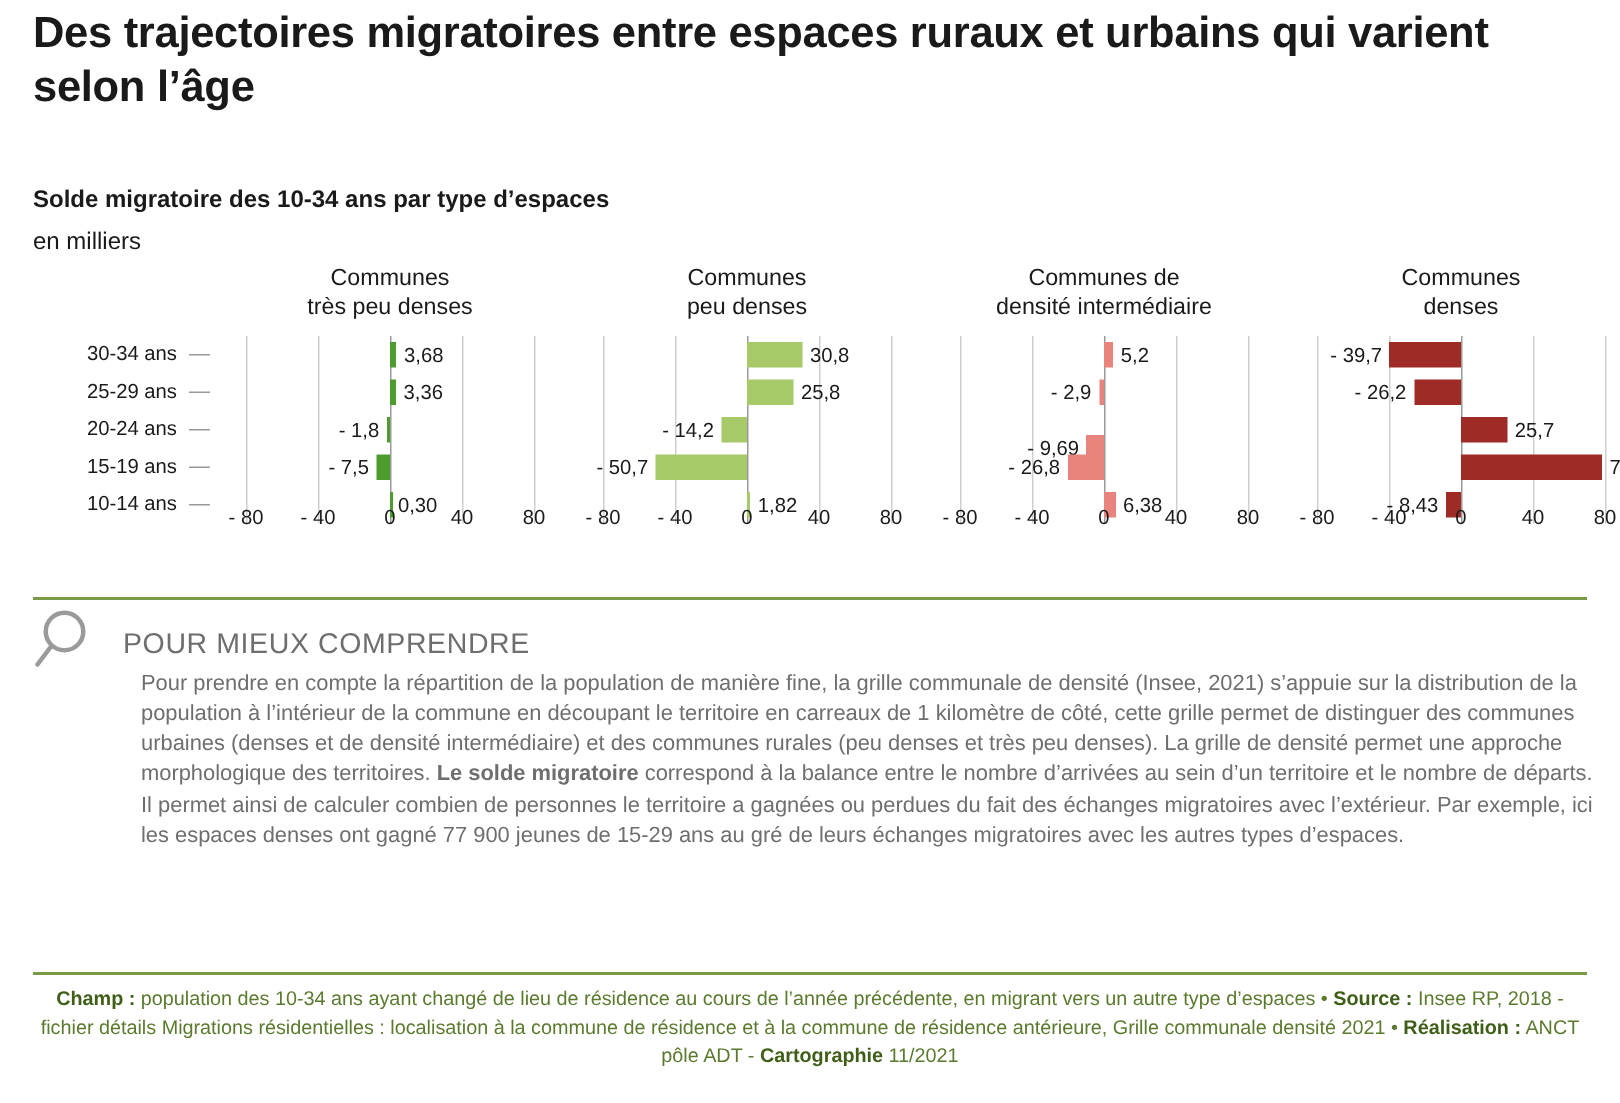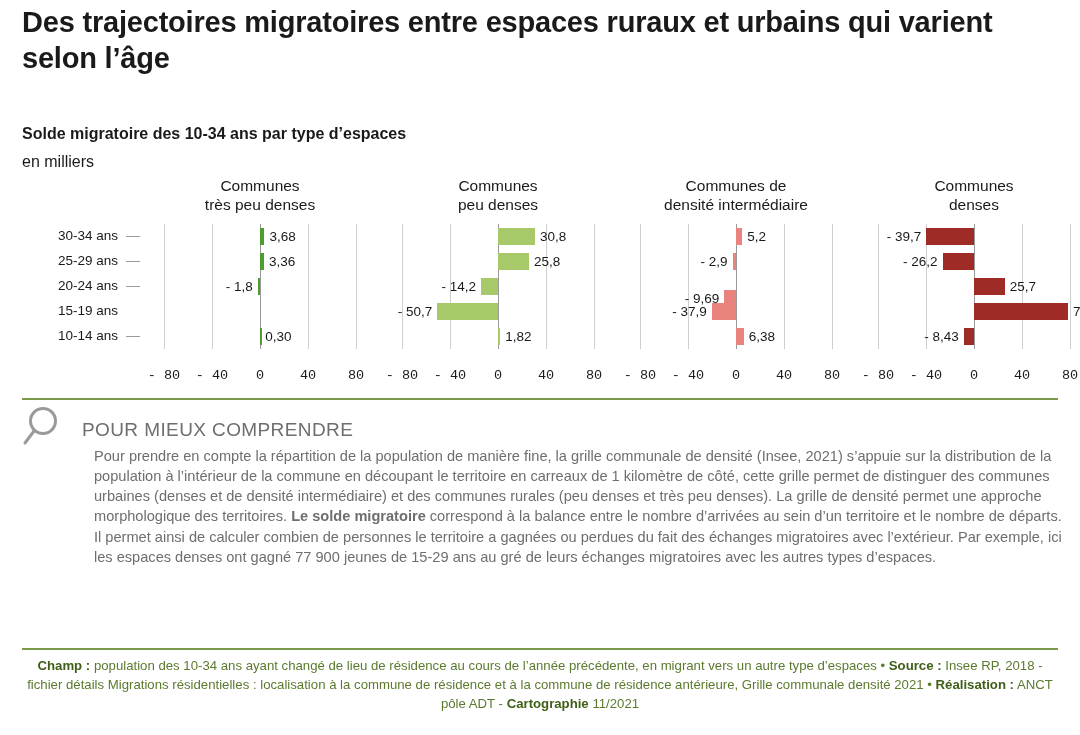--- a/index.html
+++ b/index.html
@@ -52,21 +52,21 @@
     position:absolute;height:1px;background:#9a9a9a;top:12px;
   }
   .bar{
     position:absolute;top:4px;height:17px;
   }
   .val{
     position:absolute;top:4px;height:17px;line-height:17px;font-size:13.5px;color:#1a1a1a;
     white-space:nowrap;
   }
   .axis{
-    position:absolute;top:192px;left:0;width:240px;height:22px;font-family:Liberation Mono, monospace;
+    position:absolute;top:161px;left:0;width:240px;height:22px;
   }
   .axis .alab{
     position:absolute;font-size:13.5px;color:#1a1a1a;transform:translateX(-50%);
     white-space:nowrap;
   }
   .ylabels{
     position:absolute;left:0;top:224px;width:118px;
   }
   .ylab{
     position:absolute;right:0;font-size:13.5px;color:#1a1a1a;text-align:right;
@@ -128,20 +128,25 @@
         </div>
         <div class="row" style="top: 25px;">
           <div class="tick" style="left: -14px; width: 14px;"></div>
           <div class="bar" style="background: rgb(76, 156, 46); left: 120px; width: 4.032px;"></div>
           <div class="val" style="left: 129.032px;">3,36</div>
         </div>
         <div class="row" style="top: 50px;">
           <div class="tick" style="left: -14px; width: 14px;"></div>
           <div class="bar" style="background: rgb(76, 156, 46); left: 117.84px; width: 2.16px;"></div>
           <div class="val" style="right: 127.16px;">- 1,8</div>
+        </div>
+        <div class="row" style="top: 75px;">
+          <div class="tick" style="left: -14px; width: 14px;"></div>
+          <div class="bar" style="background: rgb(76, 156, 46); left: 111px; width: 9px;"></div>
+          <div class="val" style="right: 134px;">- 7,5</div>
         </div>
         <div class="row" style="top: 100px;">
           <div class="tick" style="left: -14px; width: 14px;"></div>
           <div class="bar" style="background: rgb(76, 156, 46); left: 120px; width: 1.5px;"></div>
           <div class="val" style="left: 125.276px;">0,30</div>
         </div>
       </div>
       <div class="axis">
         <div class="alab" style="left: 24px;">- 80</div>
         <div class="alab" style="left: 72px;">- 40</div>
@@ -208,21 +213,21 @@
         <div class="row" style="top: 25px;">
           <div class="bar" style="background: rgb(232, 131, 126); left: 116.52px; width: 3.48px;"></div>
           <div class="val" style="right: 128.48px;">- 2,9</div>
         </div>
         <div class="row" style="top: 62px;">
           <div class="bar" style="background: rgb(232, 131, 126); left: 108.372px; width: 11.628px;"></div>
           <div class="val" style="right: 136.628px;">- 9,69</div>
         </div>
         <div class="row" style="top: 75px;">
           <div class="bar" style="background: rgb(232, 131, 126); left: 95.76px; width: 24.24px;"></div>
-          <div class="val" style="right: 149.24px;">- 37,9</div>
+          <div class="val" style="right: 149.24px;">- 26,8</div>
         </div>
         <div class="row" style="top: 100px;">
           <div class="bar" style="background: rgb(232, 131, 126); left: 120px; width: 7.656px;"></div>
           <div class="val" style="left: 132.656px;">6,38</div>
         </div>
       </div>
       <div class="axis">
         <div class="alab" style="left: 24px;">- 80</div>
         <div class="alab" style="left: 72px;">- 40</div>
         <div class="alab" style="left: 120px;">0</div>

